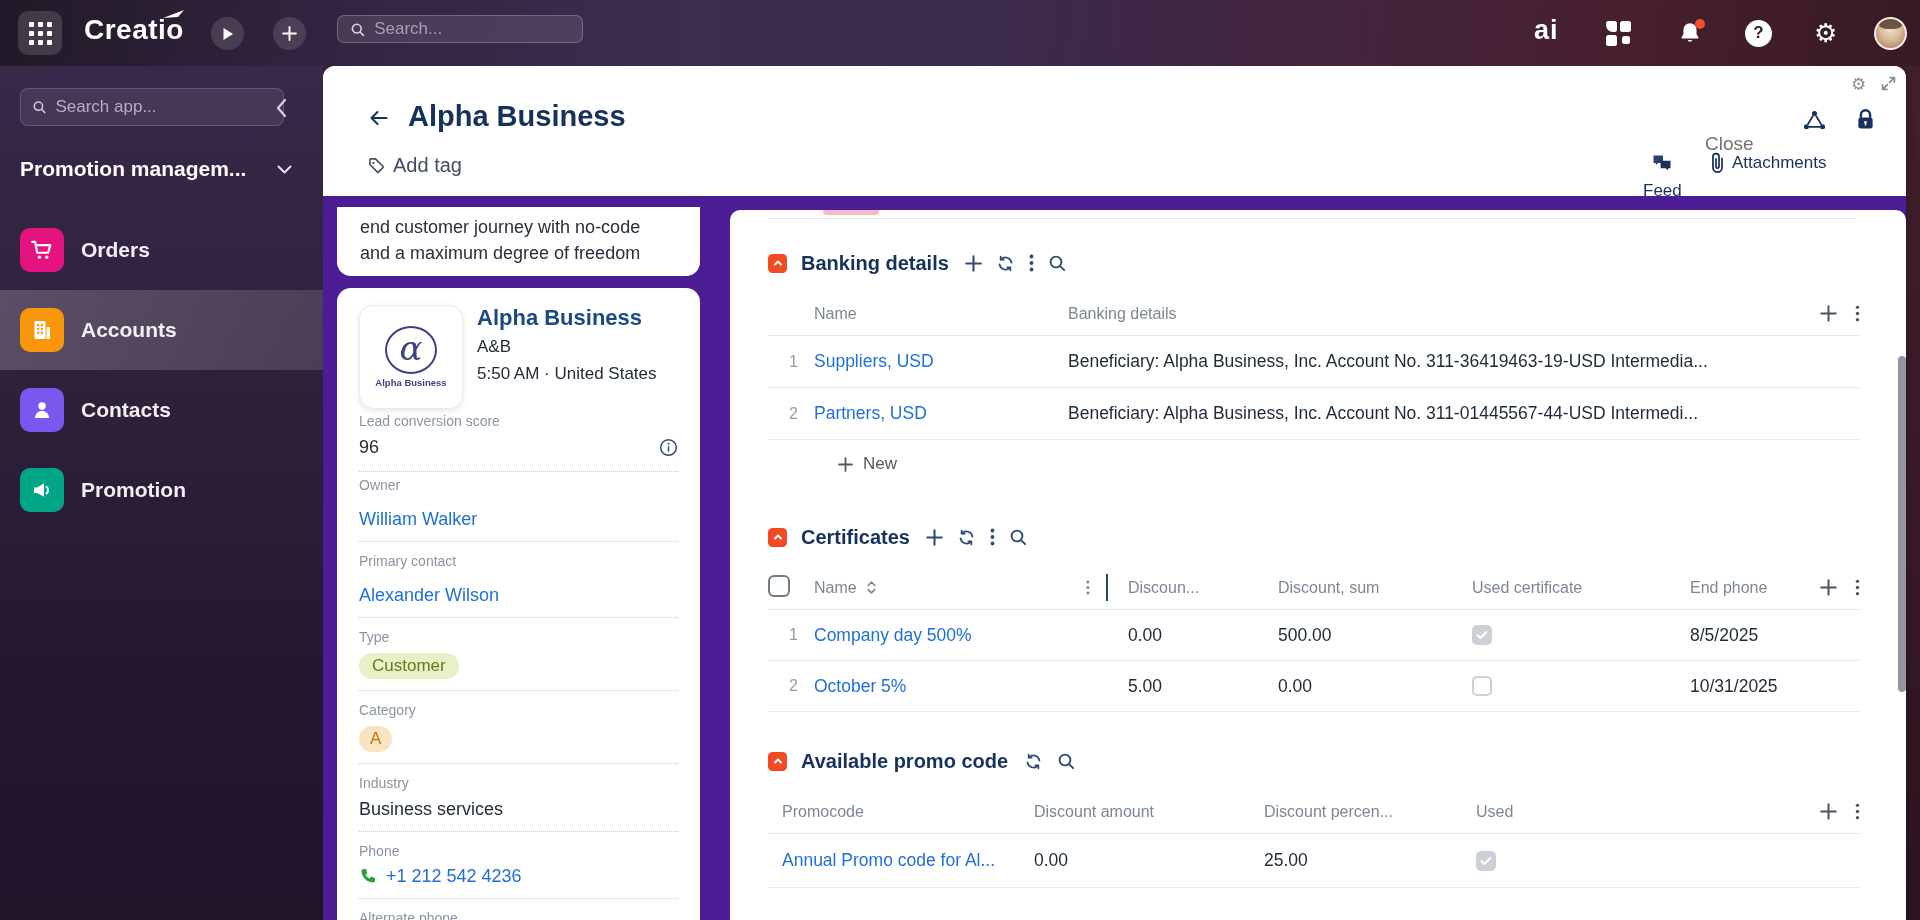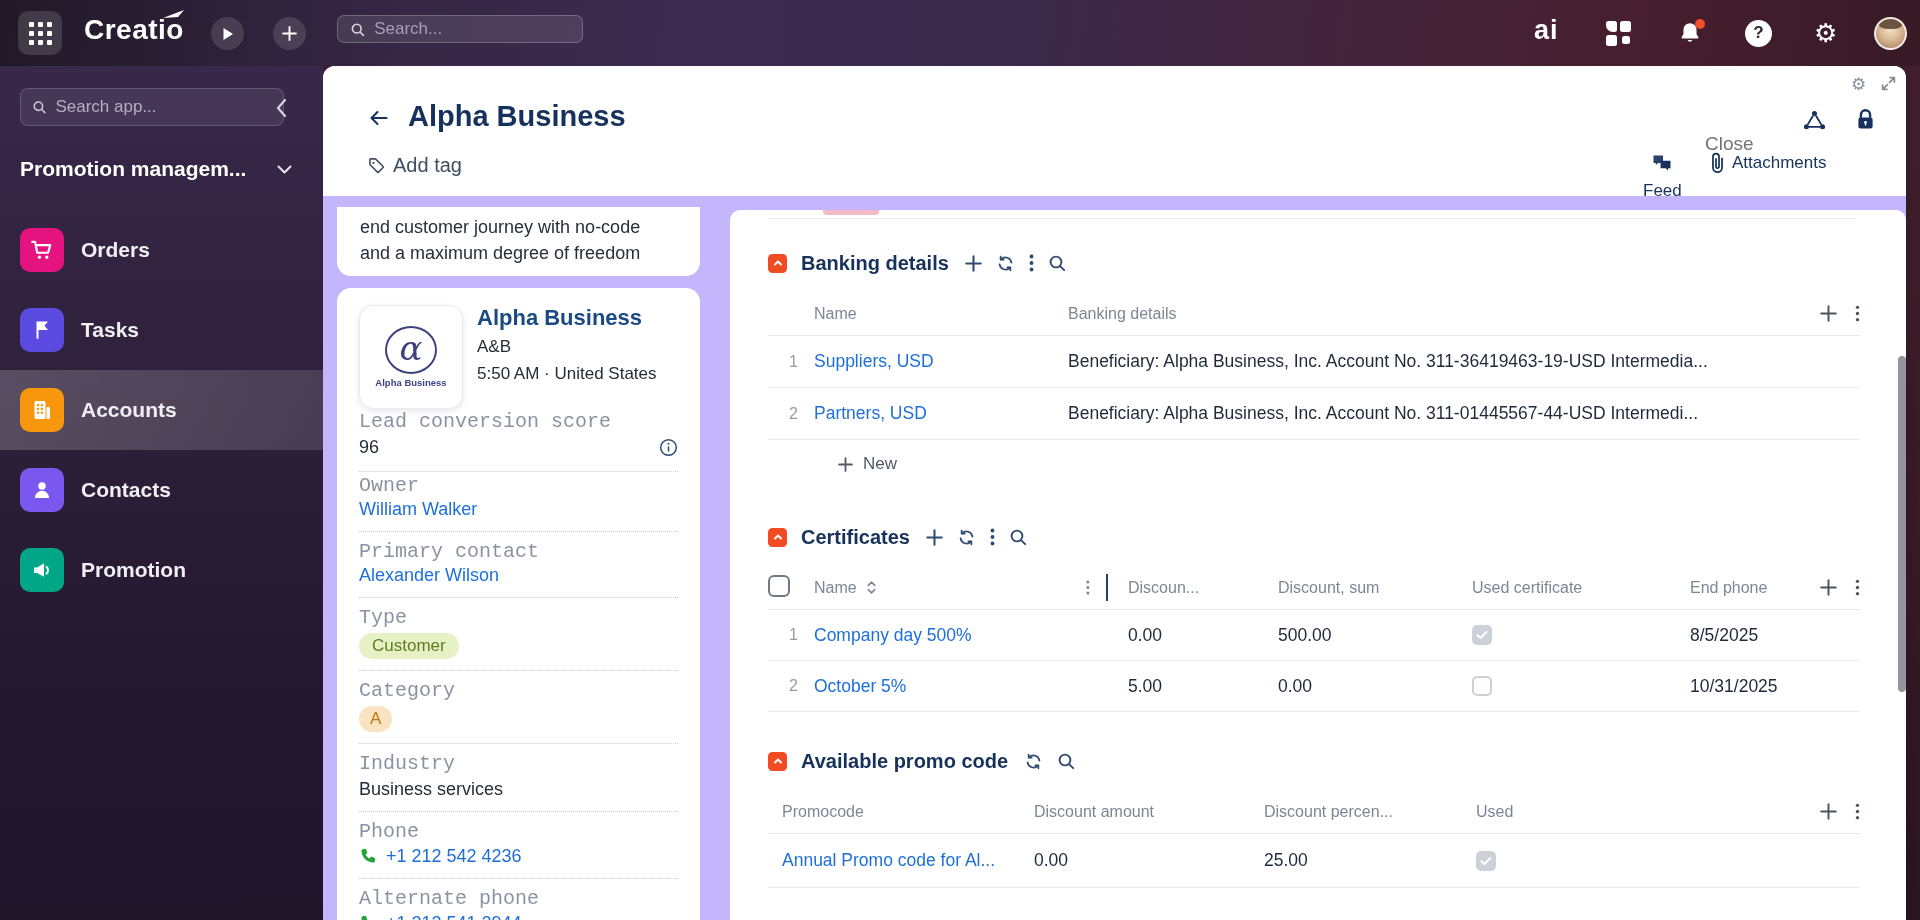--- a/index.html
+++ b/index.html
@@ -76,46 +76,46 @@
   .page-title { position:absolute; left:85px; top:34px; font-size:29px; font-weight:700; color:#16325c;}
   .close-btn { position:absolute; left:1382px; top:44px; font-size:19px; color:#737373; cursor:pointer;margin-top:23px;}
   .proc-btn { position:absolute; left:1480px; top:44px; cursor:pointer;}
   .lock-btn { position:absolute; left:1533px; top:42px; cursor:pointer;}
   .addtag { position:absolute; left:45px; top:88px; display:flex; align-items:center; gap:8px; cursor:pointer;}
   .addtag span { font-size:20px; color:#3f4e63;}
   .feed-btn { position:absolute; left:1320px; top:88px; display:flex; align-items:center; gap:9px; cursor:pointer;flex-direction:column;}
   .attach-btn { position:absolute; left:1388px; top:86px; display:flex; align-items:center; gap:8px; cursor:pointer;}
   .hdr-action-label { font-size:17px; color:#16325c;}
 
-  .cbody { position:absolute; left:0; top:130px; width:1583px; height:724px; background:#c4b5fd; overflow:hidden;}
+  .cbody { position:absolute; left:0; top:130px; width:1583px; height:724px; background:#4c1d95; overflow:hidden;}
 
   
   .intro-card { position:absolute; left:14px; top:11px; width:363px; height:69px; background:#fff;
     border-radius:0 0 14px 14px; padding:7px 0 0 23px;}
   .intro-card div { font-size:18px; line-height:26px; color:#262f3a;}
   .profile-card { position:absolute; left:14px; top:92px; width:363px; height:632px; background:#fff;
     border-radius:14px 14px 0 0; padding:17px 22px 0 22px;}
   .logo-box { position:absolute; left:22px; top:17px; width:104px; height:104px; background:#fff;
     border:1px solid #e9e9ef; border-radius:14px; box-shadow:0 2px 6px rgba(40,40,70,.10);
     display:flex; flex-direction:column; align-items:center; justify-content:center; gap:1px;}
   .alpha-circle { width:52px; height:48px; border:2.5px solid #3e4380; border-radius:50%;
     display:flex; align-items:center; justify-content:center; color:#3e4380; font-size:34px; font-style:italic;
     font-family:"DejaVu Serif",serif; line-height:1; padding-bottom:4px;}
   .logo-caption { font-size:9.5px; color:#3e4380; font-weight:600; margin-top:2px;}
   .profile-name { position:absolute; left:140px; top:17px; font-size:22px; font-weight:600; color:#1b4a83;}
   .profile-alias { position:absolute; left:140px; top:49px; font-size:17px; color:#232d39;}
   .profile-meta { position:absolute; left:140px; top:76px; font-size:17px; color:#232d39;}
   .score-block { position:absolute; left:22px; top:124px; width:319px; padding-bottom:13px;
     border-bottom:1px dotted #c7cbd2;}
-  .f-label { font-size:20px; color:#8a94a1; line-height:19px;font-family:Liberation Mono, monospace;}
+  .f-label { font-size:14px; color:#8a94a1; line-height:19px;}
   .f-value { font-size:18px; color:#232d39; line-height:21px; margin-top:6px;}
   .score-row { display:flex; justify-content:space-between; align-items:center; margin-top:6px;}
   .fields { position:absolute; left:22px; top:178px; width:319px;}
   .field { padding:10px 0 11px 0; border-bottom:1px dotted #c7cbd2;}
-  .field .link { font-size:18px; line-height:21px; margin-top:4px; color:#1e6fd9; cursor:pointer; display:inline-block;}
+  .field .link { font-size:18px; line-height:21px; margin-top:14px; color:#1e6fd9; cursor:pointer; display:inline-block;}
   .badge { display:inline-block; margin-top:6px; font-size:17px; padding:3px 13px; border-radius:13px;}
   .phone-row { display:flex; align-items:center; gap:10px; margin-top:5px;}
   .phone-row .link { margin-top:0;}
 
   
   .panel { position:absolute; left:407px; top:14px; width:1176px; height:710px; background:#fff;
     border-radius:10px 10px 0 0; overflow:hidden;}
   .panel-topline { position:absolute; left:38px; right:50px; top:8px; height:1px; background:#e3e6ea;}
   .pink-frag { position:absolute; left:93px; top:0; width:56px; height:5px; background:#f3bac7;
     border-radius:0 0 4px 4px;}
@@ -252,28 +252,20 @@
     <div class="nav-item">
       <div class="nav-icon" style="background:#e5137f;">
         <svg width="26" height="26" viewBox="0 0 24 24" fill="none" stroke="#fff" stroke-width="2" stroke-linecap="round" stroke-linejoin="round">
             <path d="M3 4.5h2.6l2 10h10l2-7H7.1"></path>
             <circle cx="9.6" cy="18.6" r="1.5" fill="#fff" stroke="none"></circle>
             <circle cx="16.4" cy="18.6" r="1.5" fill="#fff" stroke="none"></circle>
           </svg>
       </div>
       <span class="nav-label">Orders</span>
     </div>
-    <div class="nav-item">
-      <div class="nav-icon" style="background:#5b4be0;">
-        <svg width="24" height="24" viewBox="0 0 24 24" fill="#fff">
-            <path d="M6.5 3.5h11.5l-3.6 4.2 3.6 4.3H8.5v8a1 1 0 0 1-2 0z"></path>
-          </svg>
-      </div>
-      <span class="nav-label">Tasks</span>
-    </div>
     <div class="nav-item active">
       <div class="nav-icon" style="background:#f8960c;">
         <svg width="24" height="24" viewBox="0 0 24 24">
             <rect x="4.5" y="3" width="11" height="18" rx="1.5" fill="#fff"></rect>
             <rect x="16.5" y="9" width="3.5" height="12" rx="1" fill="#fff"></rect>
             <g fill="#f8960c">
               <rect x="7" y="6" width="2.2" height="2.2"></rect>
               <rect x="10.8" y="6" width="2.2" height="2.2"></rect>
               <rect x="7" y="9.8" width="2.2" height="2.2"></rect>
               <rect x="10.8" y="9.8" width="2.2" height="2.2"></rect>

